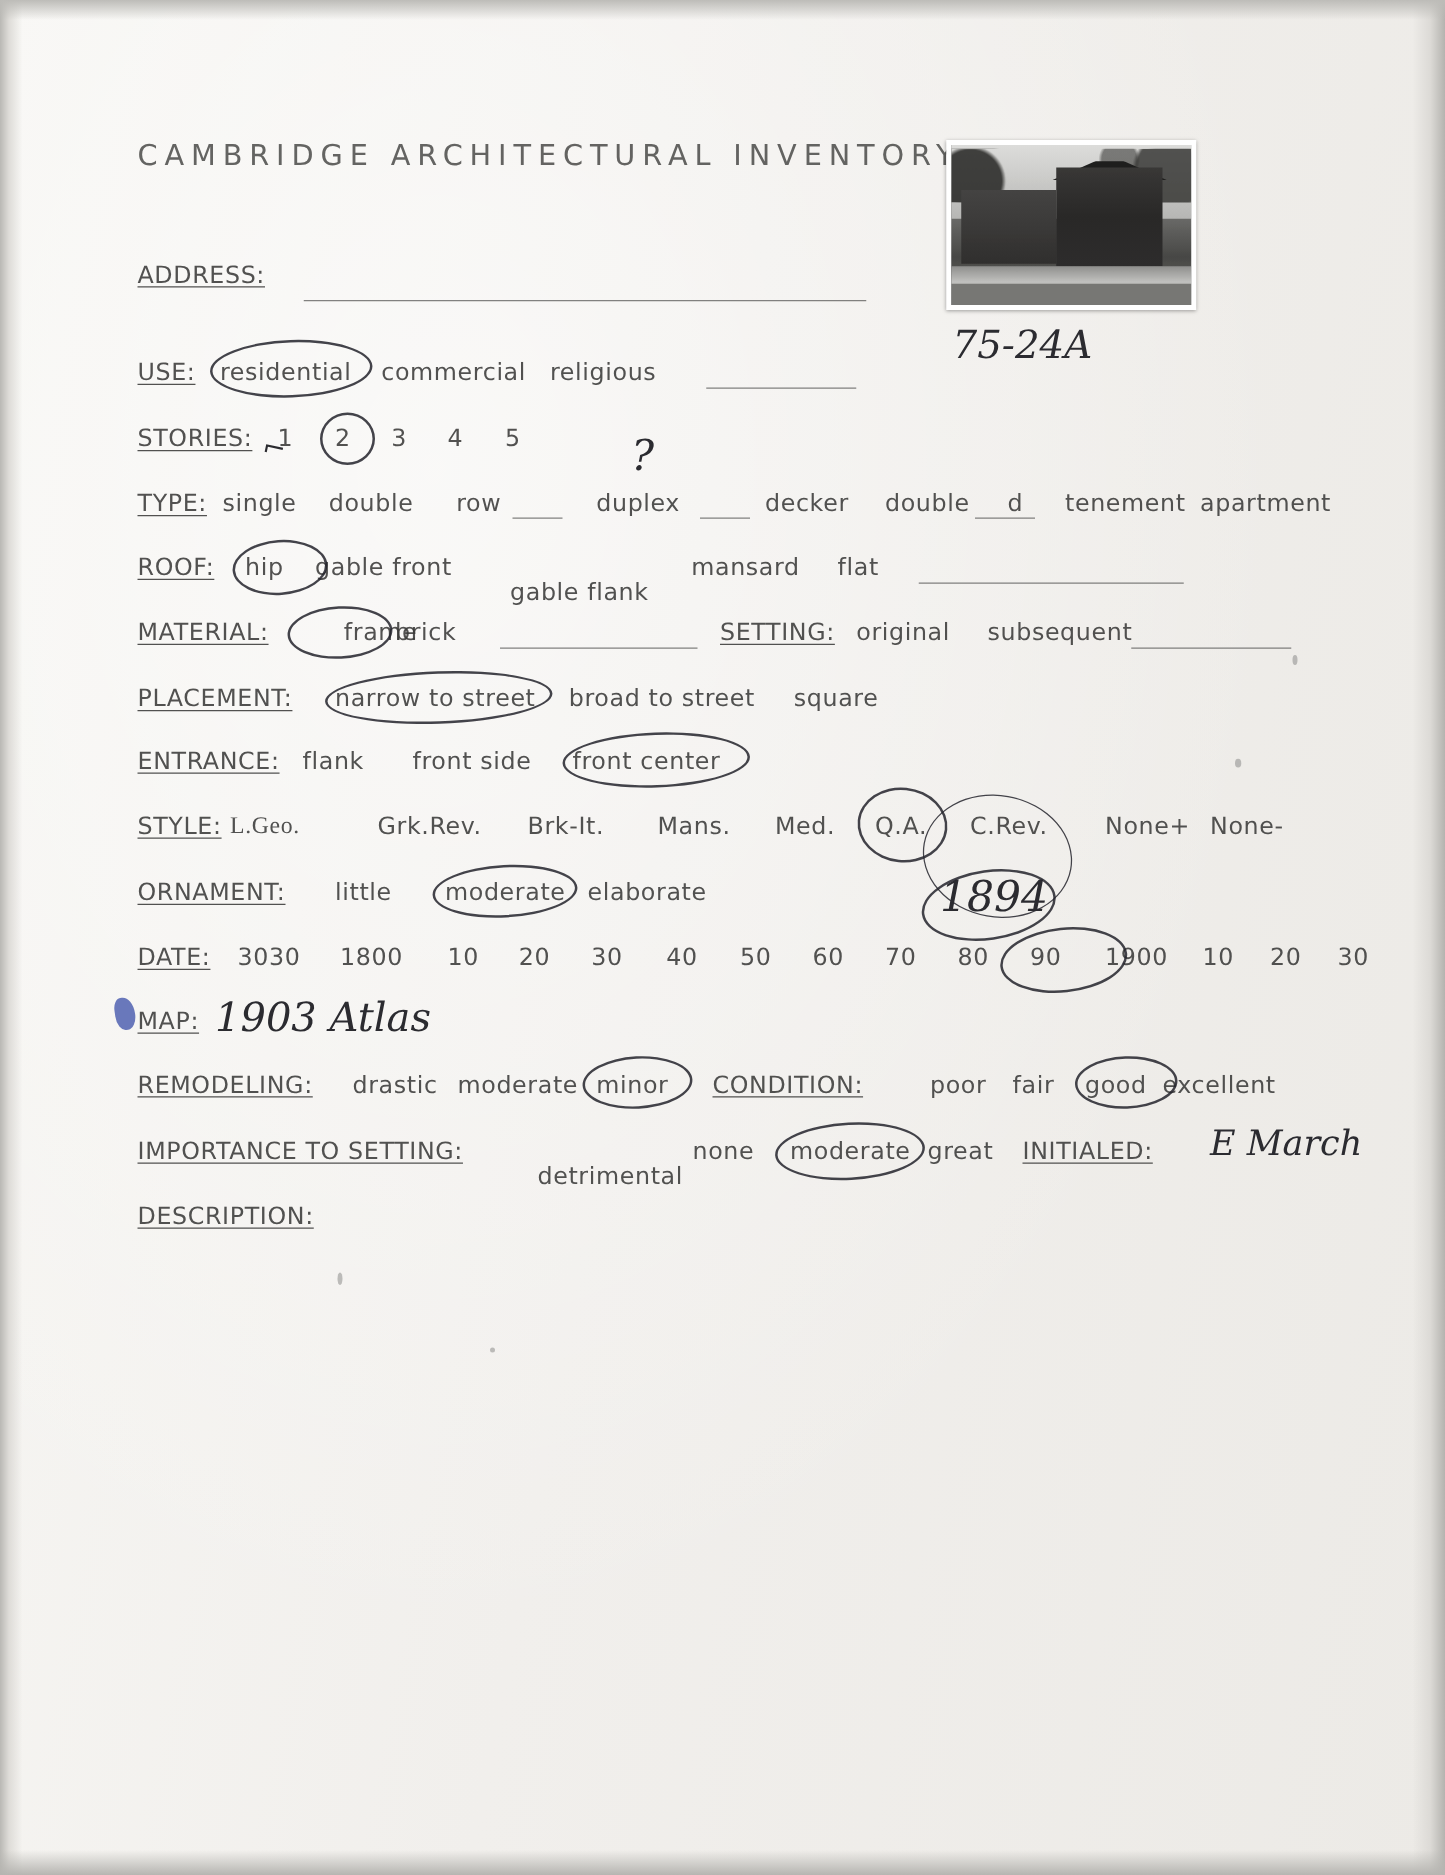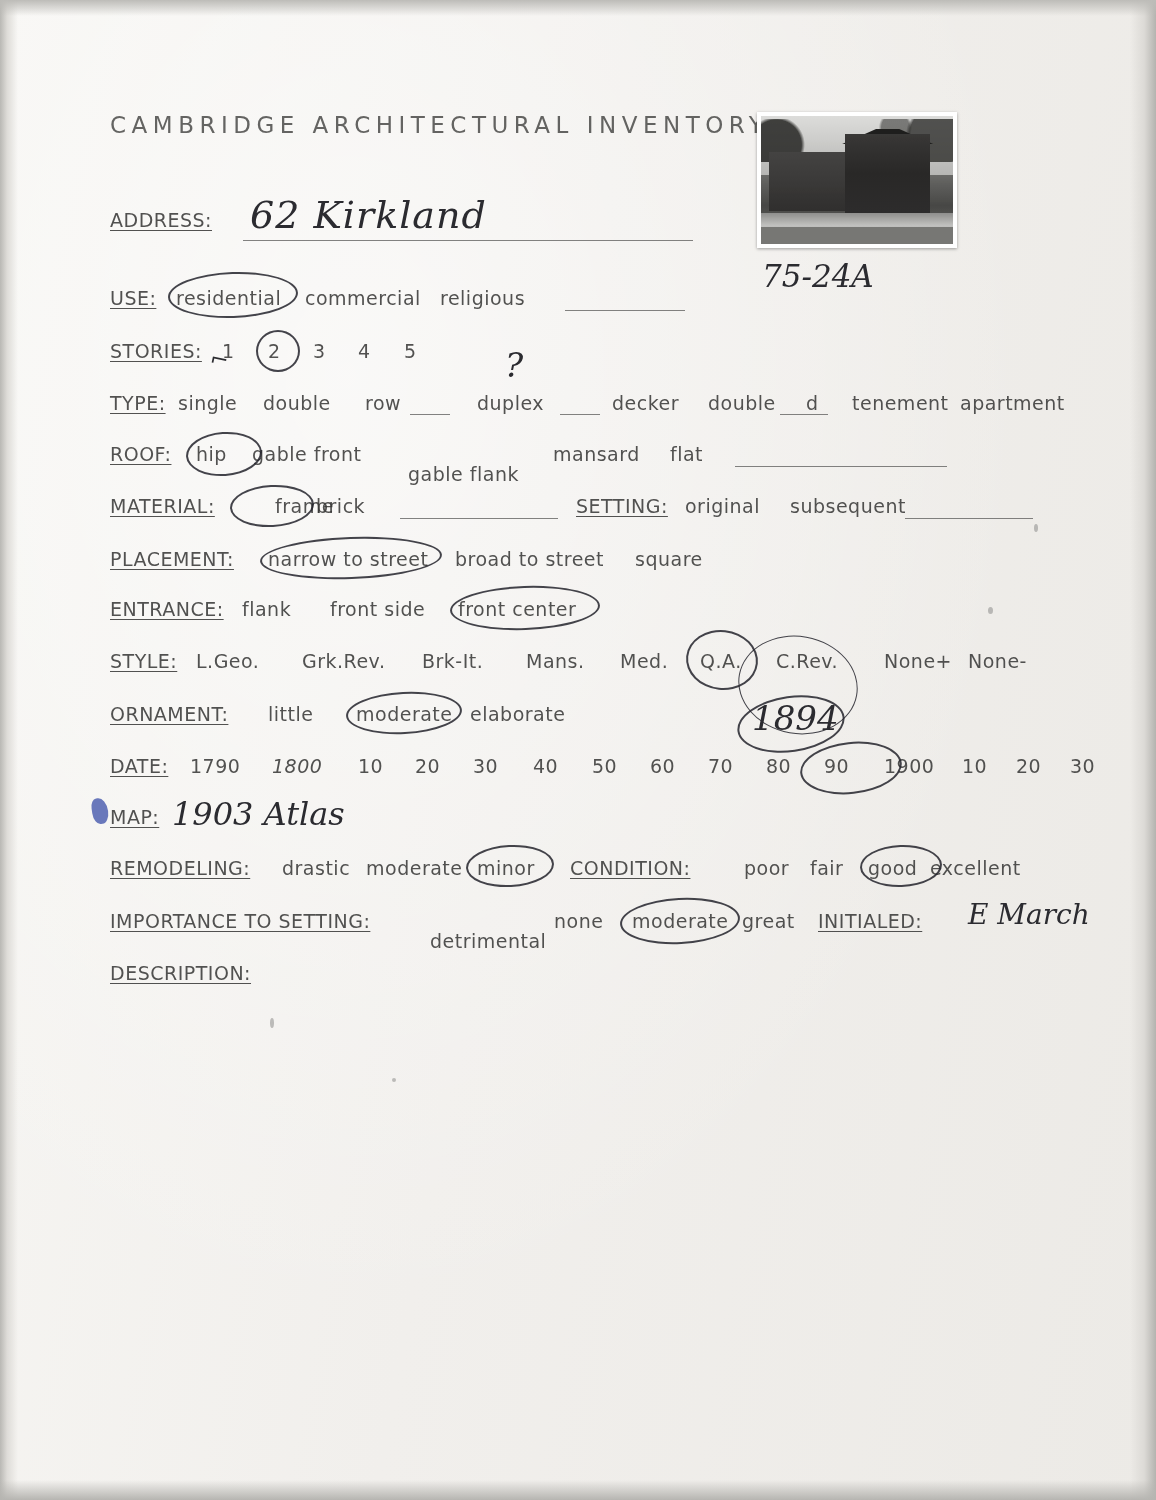--- a/index.html
+++ b/index.html
@@ -181,21 +181,20 @@
       <div class="ph-house2"></div>
       <div class="ph-roof"></div>
       <div class="ph-house"></div>
       <div class="ph-ground"></div>
       <div class="ph-road"></div>
     </div>
   </div>
   <div class="hand" style="left:762px; top:258px; font-size:31px;">75-24A</div>
 
   <div class="typed lbl" style="left:110px; top:209px;">ADDRESS:</div>
-  <div class="hand" style="left:250px; top:193px; font-size:38px; letter-spacing:1px;">62 Kirkland</div>
   <div class="rule" style="left:243px; top:240px; width:450px;"></div>
 
   <div class="typed lbl" style="left:110px; top:287px;">USE:</div>
   <div class="typed" style="left:176px; top:287px;">residential</div>
   <div class="typed" style="left:305px; top:287px;">commercial</div>
   <div class="typed" style="left:440px; top:287px;">religious</div>
   <div class="rule" style="left:565px; top:310px; width:120px;"></div>
   <div class="circ" style="left:168px; top:272px; width:126px; height:42px; transform:rotate(-2deg);"></div>
 
   <div class="typed lbl" style="left:110px; top:340px;">STORIES:</div>
@@ -247,41 +246,41 @@
   <div class="typed" style="left:635px; top:548px;">square</div>
   <div class="circ" style="left:260px; top:537px; width:178px; height:38px; transform:rotate(-2deg);"></div>
 
   <div class="typed lbl" style="left:110px; top:598px;">ENTRANCE:</div>
   <div class="typed" style="left:242px; top:598px;">flank</div>
   <div class="typed" style="left:330px; top:598px;">front side</div>
   <div class="typed" style="left:458px; top:598px;">front center</div>
   <div class="circ" style="left:450px; top:586px; width:146px; height:40px; transform:rotate(-2deg);"></div>
 
   <div class="typed lbl" style="left:110px; top:650px;">STYLE:</div>
-  <div class="typed" style="left:196px; top:650px;">L.Geo.</div>
+  <div class="typed" style="left:184px; top:650px;font-family:Liberation Serif, serif;">L.Geo.</div>
   <div class="typed" style="left:302px; top:650px;">Grk.Rev.</div>
   <div class="typed" style="left:422px; top:650px;">Brk-It.</div>
   <div class="typed" style="left:526px; top:650px;">Mans.</div>
   <div class="typed" style="left:620px; top:650px;">Med.</div>
   <div class="typed" style="left:700px; top:650px;">Q.A.</div>
   <div class="typed" style="left:776px; top:650px;">C.Rev.</div>
   <div class="typed" style="left:884px; top:650px;">None+</div>
   <div class="typed" style="left:968px; top:650px;">None-</div>
   <div class="circ" style="left:686px; top:630px; width:68px; height:56px; transform:rotate(6deg);"></div>
   <div class="circ thin" style="left:738px; top:636px; width:118px; height:96px; transform:rotate(10deg);"></div>
 
   <div class="typed lbl" style="left:110px; top:703px;">ORNAMENT:</div>
   <div class="typed" style="left:268px; top:703px;">little</div>
   <div class="typed" style="left:356px; top:703px;">moderate</div>
   <div class="typed" style="left:470px; top:703px;">elaborate</div>
   <div class="circ" style="left:346px; top:692px; width:112px; height:38px; transform:rotate(-3deg);"></div>
 
   <div class="typed lbl" style="left:110px; top:755px;">DATE:</div>
-  <div class="typed" style="left:190px; top:755px;">1790</div>
-  <div class="typed" style="left:272px; top:755px;font-style:italic;">1800</div>
+  <div class="typed" style="left:190px; top:755px;">3030</div>
+  <div class="typed" style="left:272px; top:755px;">1800</div>
   <div class="typed" style="left:358px; top:755px;">10</div>
   <div class="typed" style="left:415px; top:755px;">20</div>
   <div class="typed" style="left:473px; top:755px;">30</div>
   <div class="typed" style="left:533px; top:755px;">40</div>
   <div class="typed" style="left:592px; top:755px;">50</div>
   <div class="typed" style="left:650px; top:755px;">60</div>
   <div class="typed" style="left:708px; top:755px;">70</div>
   <div class="typed" style="left:766px; top:755px;">80</div>
   <div class="typed" style="left:824px; top:755px;">90</div>
   <div class="typed" style="left:884px; top:755px;">1900</div>

